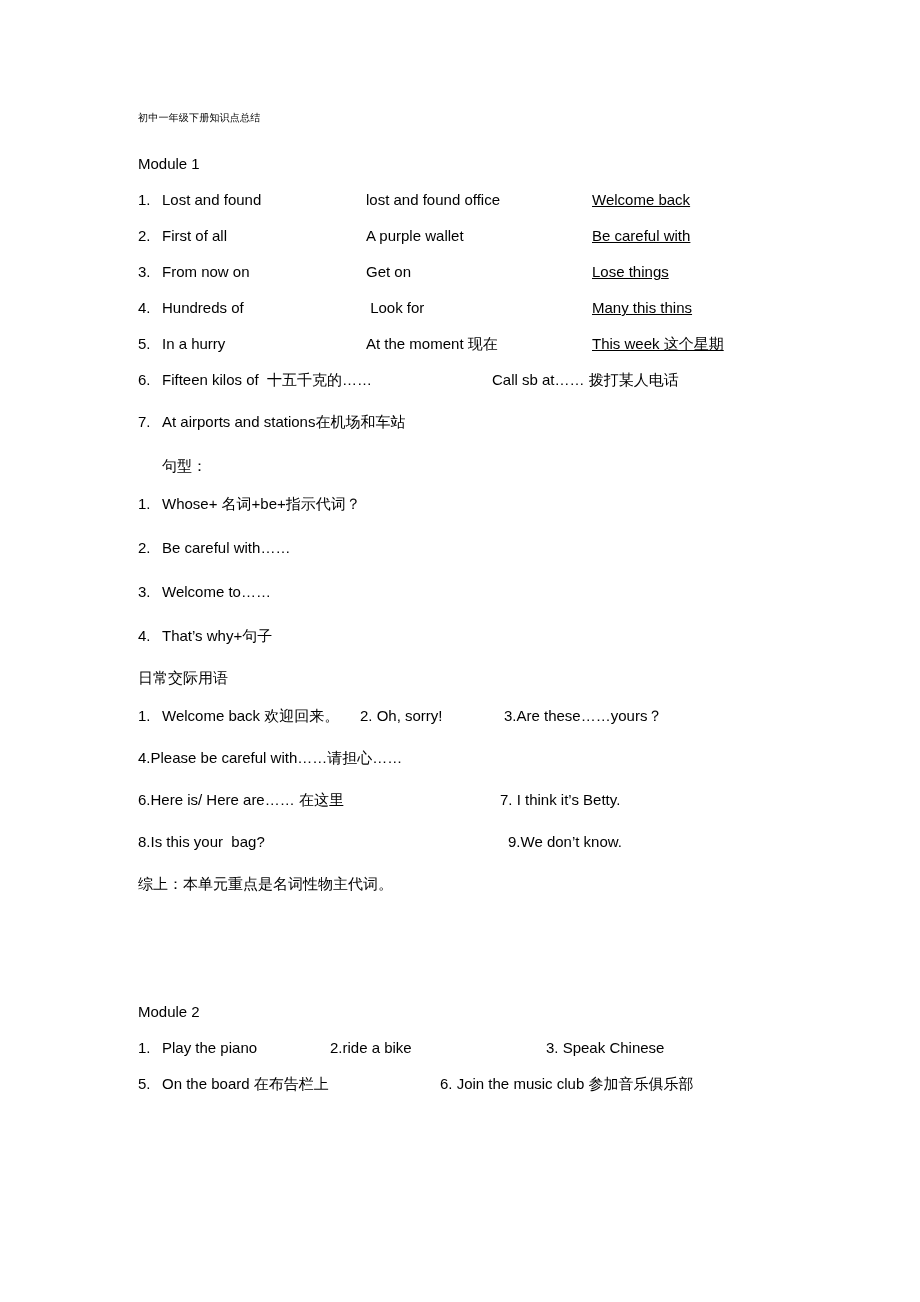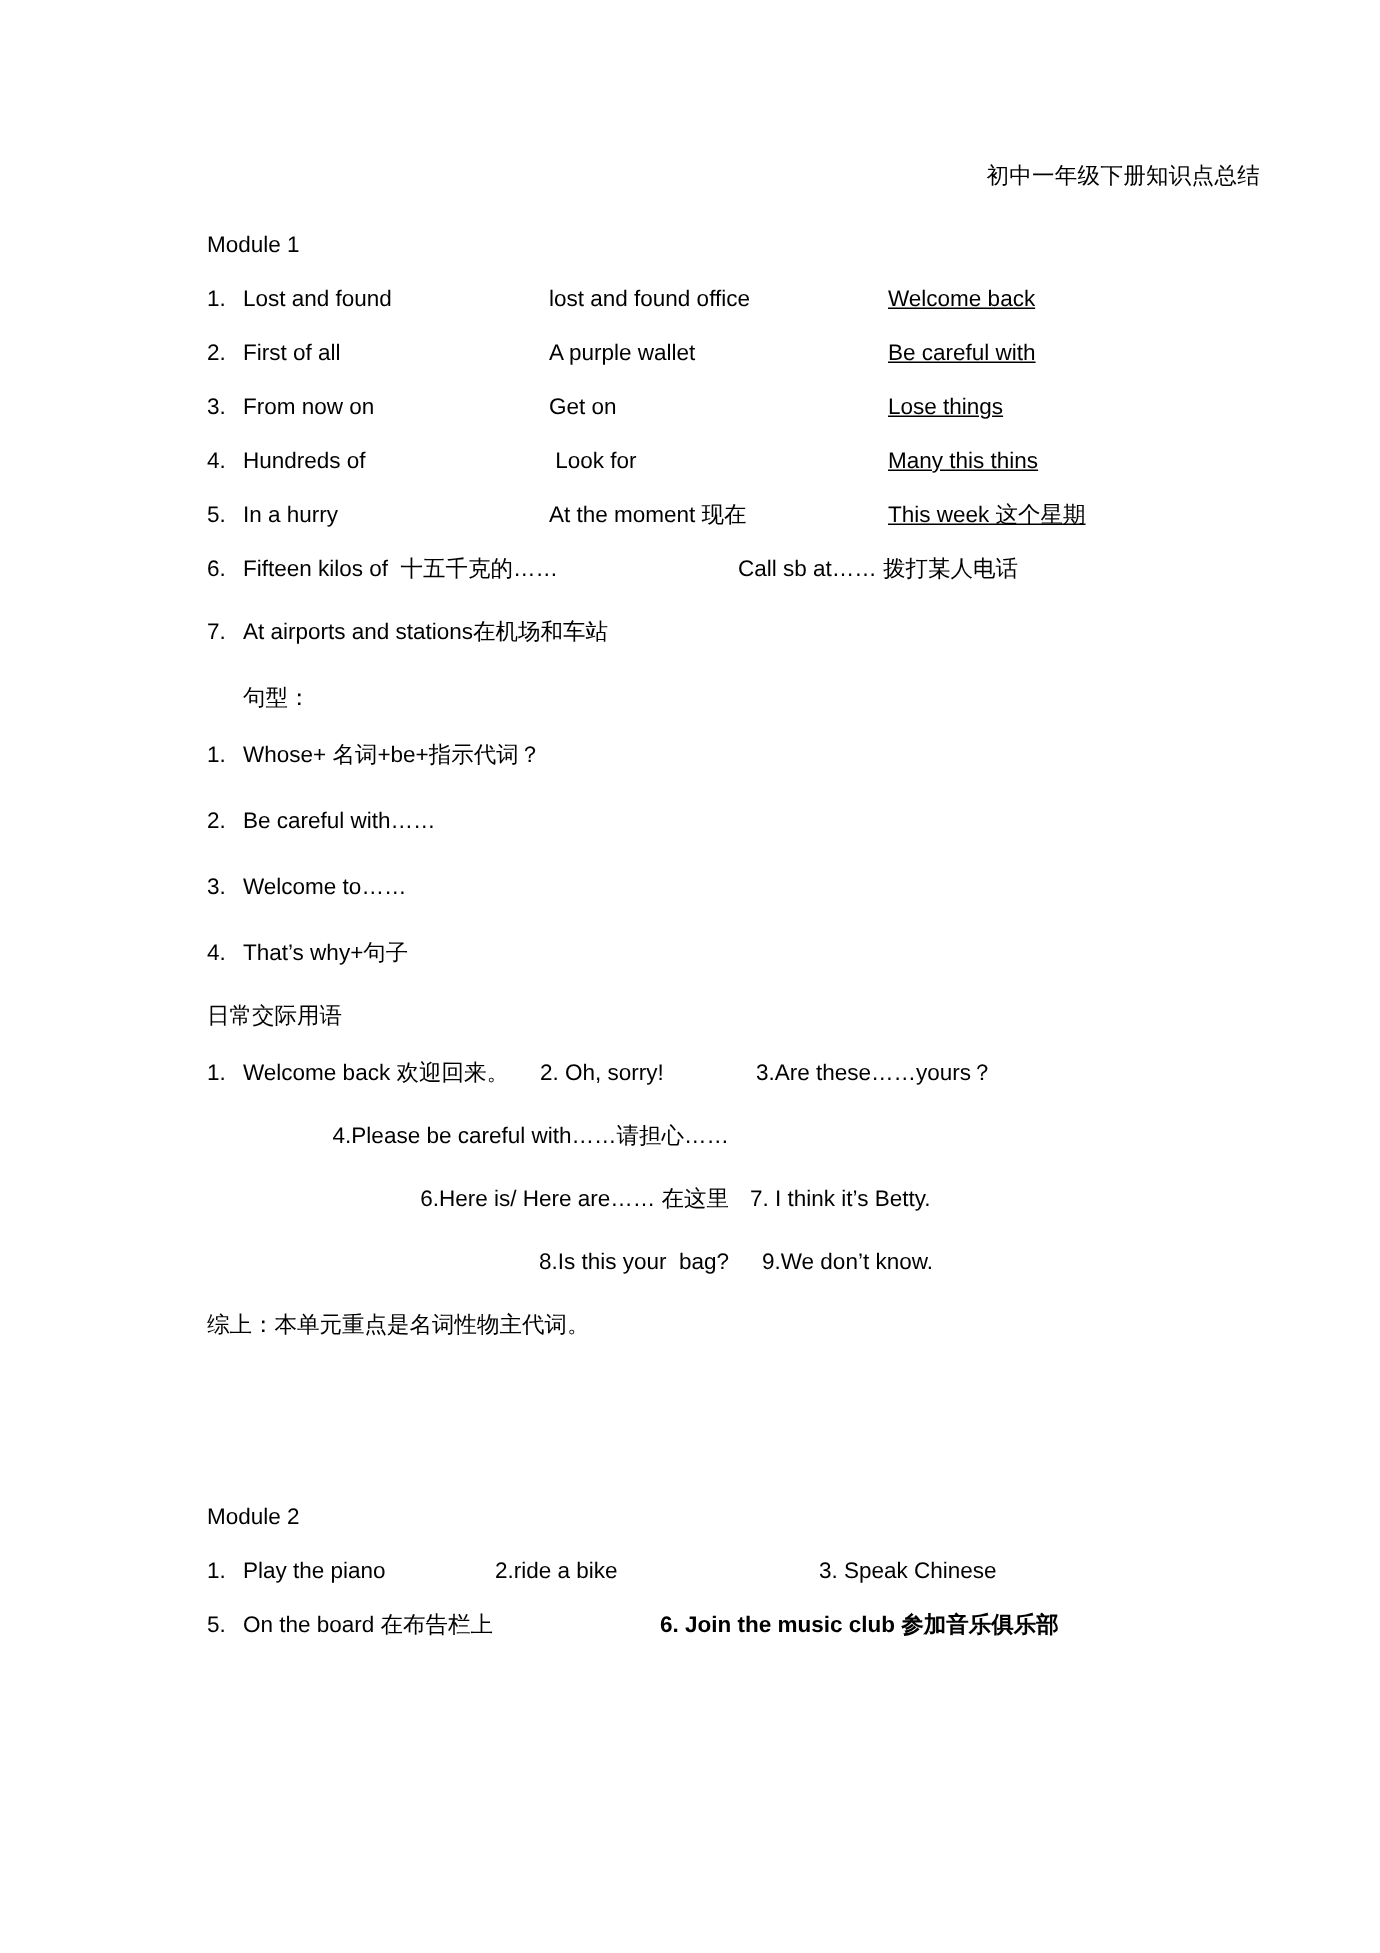--- a/index.html
+++ b/index.html
@@ -16,25 +16,24 @@
     overflow: hidden;
   }
   .page {
     position: relative;
     width: 920px;
     height: 1302px;
     box-sizing: border-box;
     padding: 108px 80px 0 138px;
   }
   .doc-title {
-    font-size: 15px;
+    font-size: 10px;
     line-height: 20px;
     margin: 0 0 26px 0;
     letter-spacing: 0.2px;
-    text-align: right;
   }
   .module-head {
     font-size: 15px;
     line-height: 20px;
     margin: 0 0 16px 0;
   }
   .row {
     display: flex;
     align-items: baseline;
     line-height: 20px;
@@ -76,21 +75,21 @@
   }
   .sent-row .txt { flex: 1 1 auto; }
 
   .flat-row {
     line-height: 20px;
     margin-bottom: 22px;
     white-space: pre;
     display: flex;
     align-items: baseline;
   }
-  .flat-row .a { flex: 0 0 348px; text-align: right; }
+  .flat-row .a { flex: 0 0 348px; }
   .flat-row .b { flex: 1 1 auto; }
 
   .daily-first {
     line-height: 20px;
     margin-bottom: 22px;
     white-space: pre;
     display: flex;
     align-items: baseline;
   }
   .daily-first .num { flex: 0 0 24px; }
@@ -110,21 +109,21 @@
     margin-bottom: 16px;
     white-space: pre;
     display: flex;
     align-items: baseline;
   }
   .m2-row .num { flex: 0 0 24px; }
   .m2-row .c1 { flex: 0 0 168px; }
   .m2-row .c2 { flex: 0 0 216px; }
   .m2-row .c3 { flex: 1 1 auto; }
   .m2-row.b .c1 { flex: 0 0 278px; }
-  .m2-row.b .c2 { flex: 1 1 auto; font-weight: bold; }
+  .m2-row.b .c2 { flex: 1 1 auto; }
 </style>
 </head>
 <body>
 
 <div class="page">
 
   <div class="doc-title">初中一年级下册知识点总结</div>
 
   <div class="module-head">Module 1</div>
 

